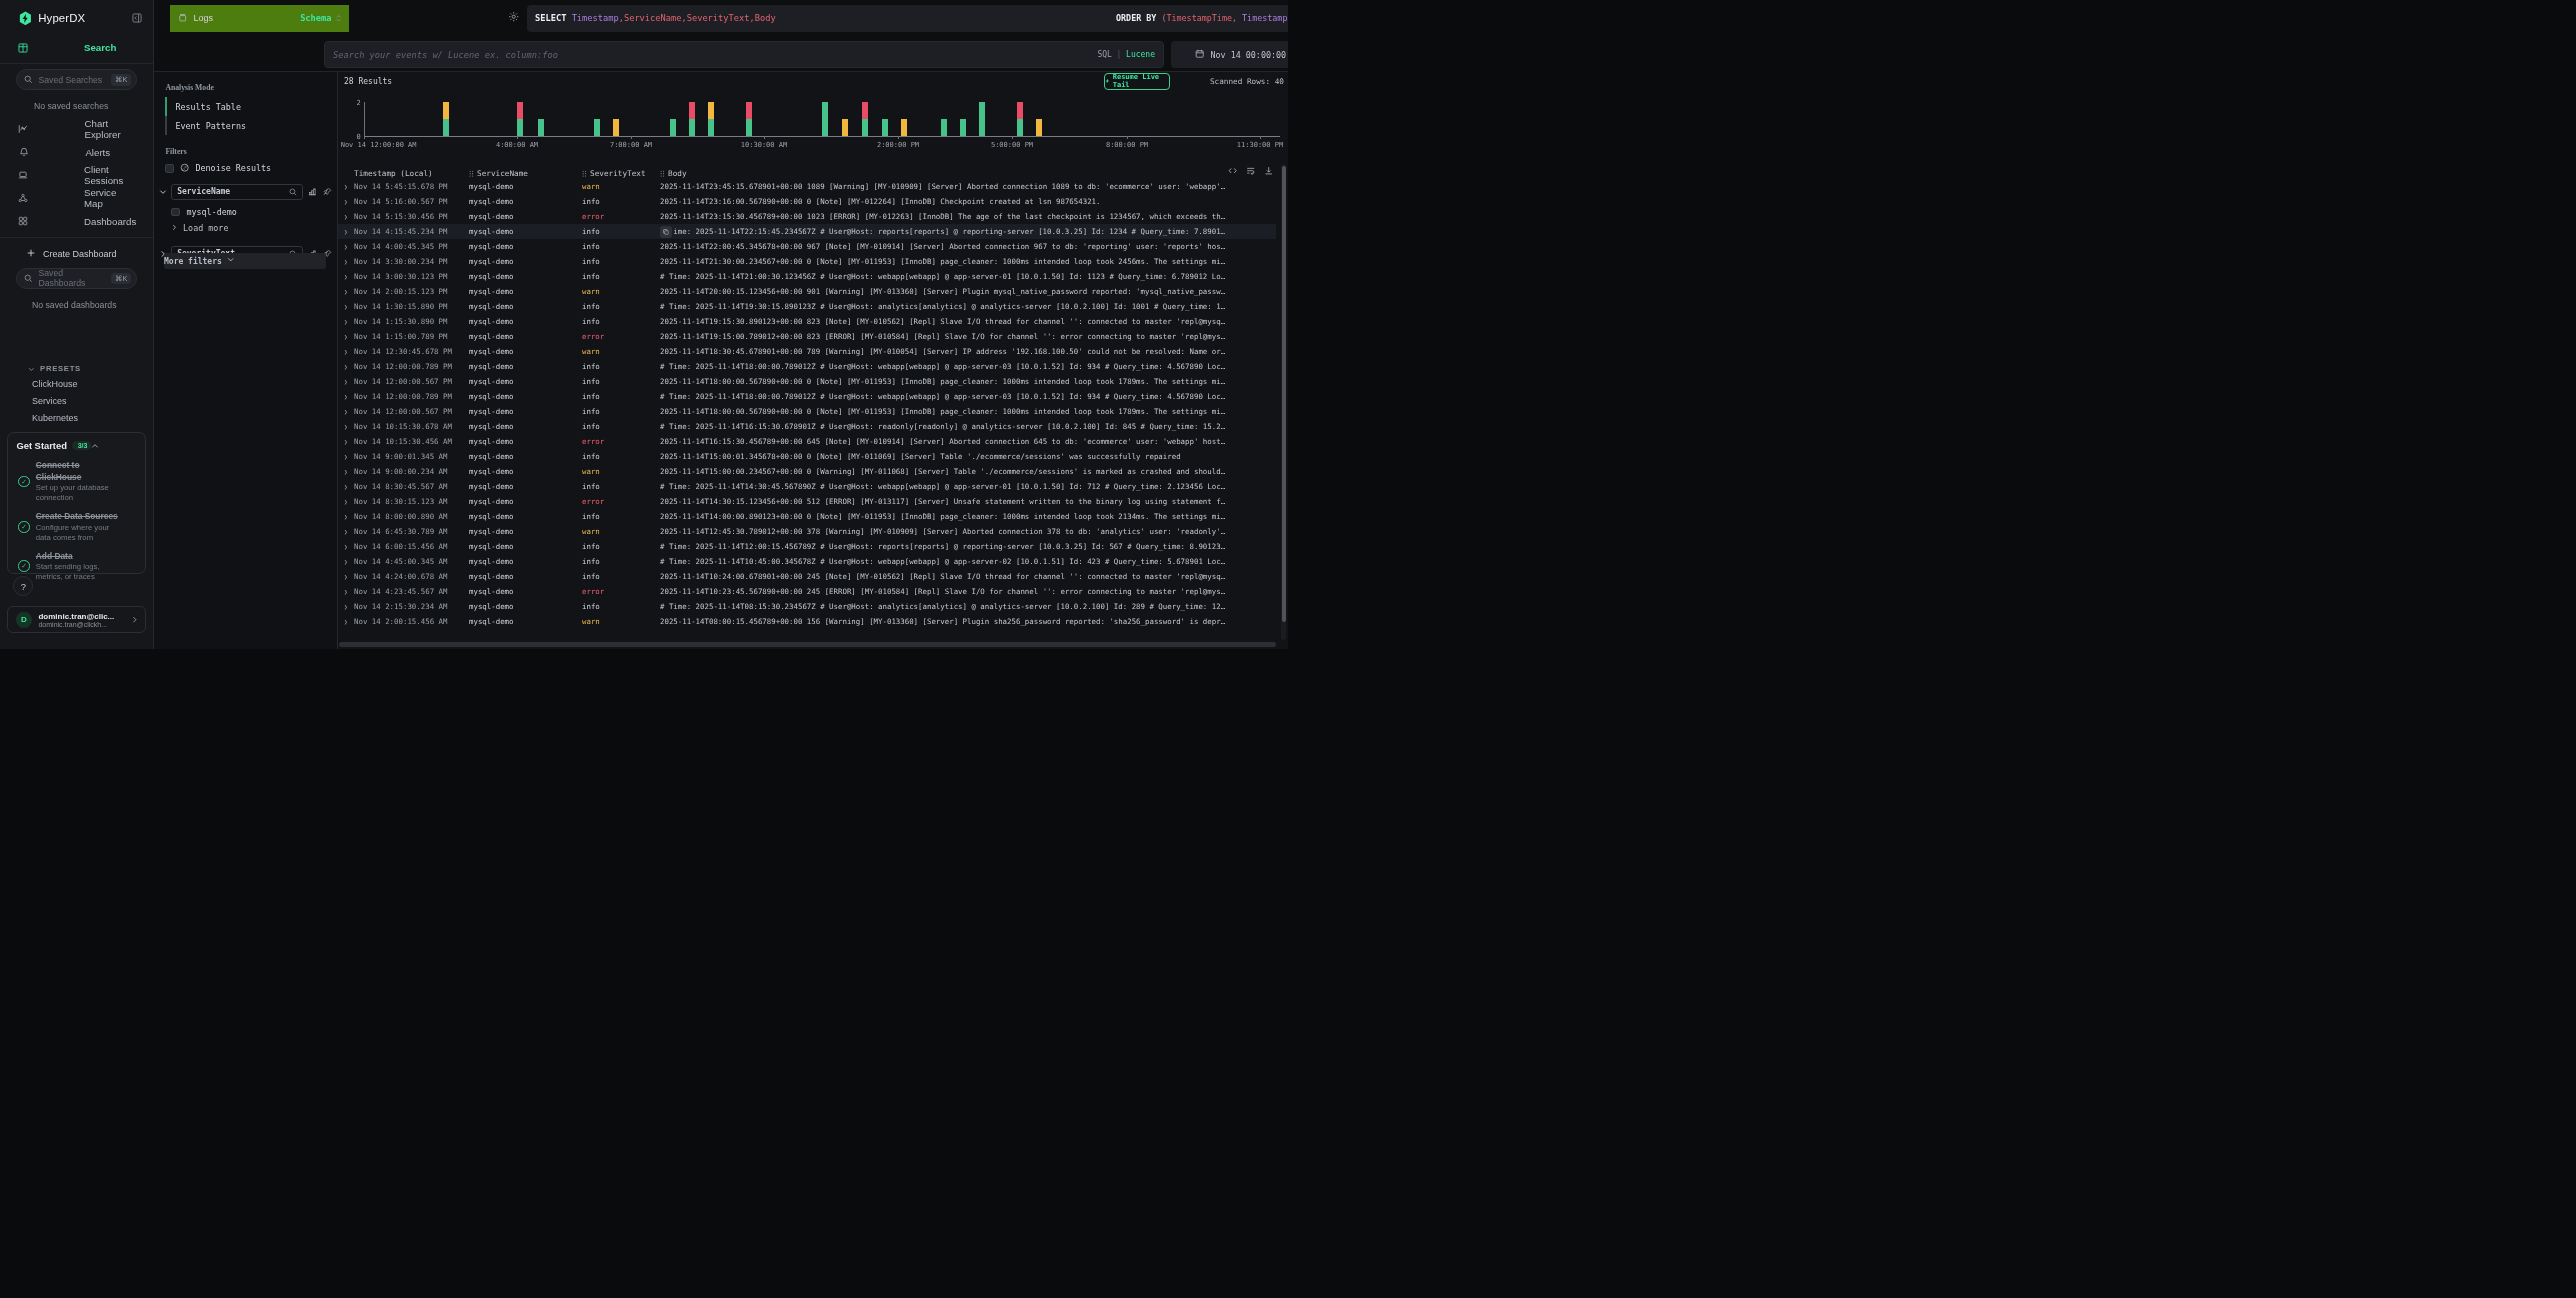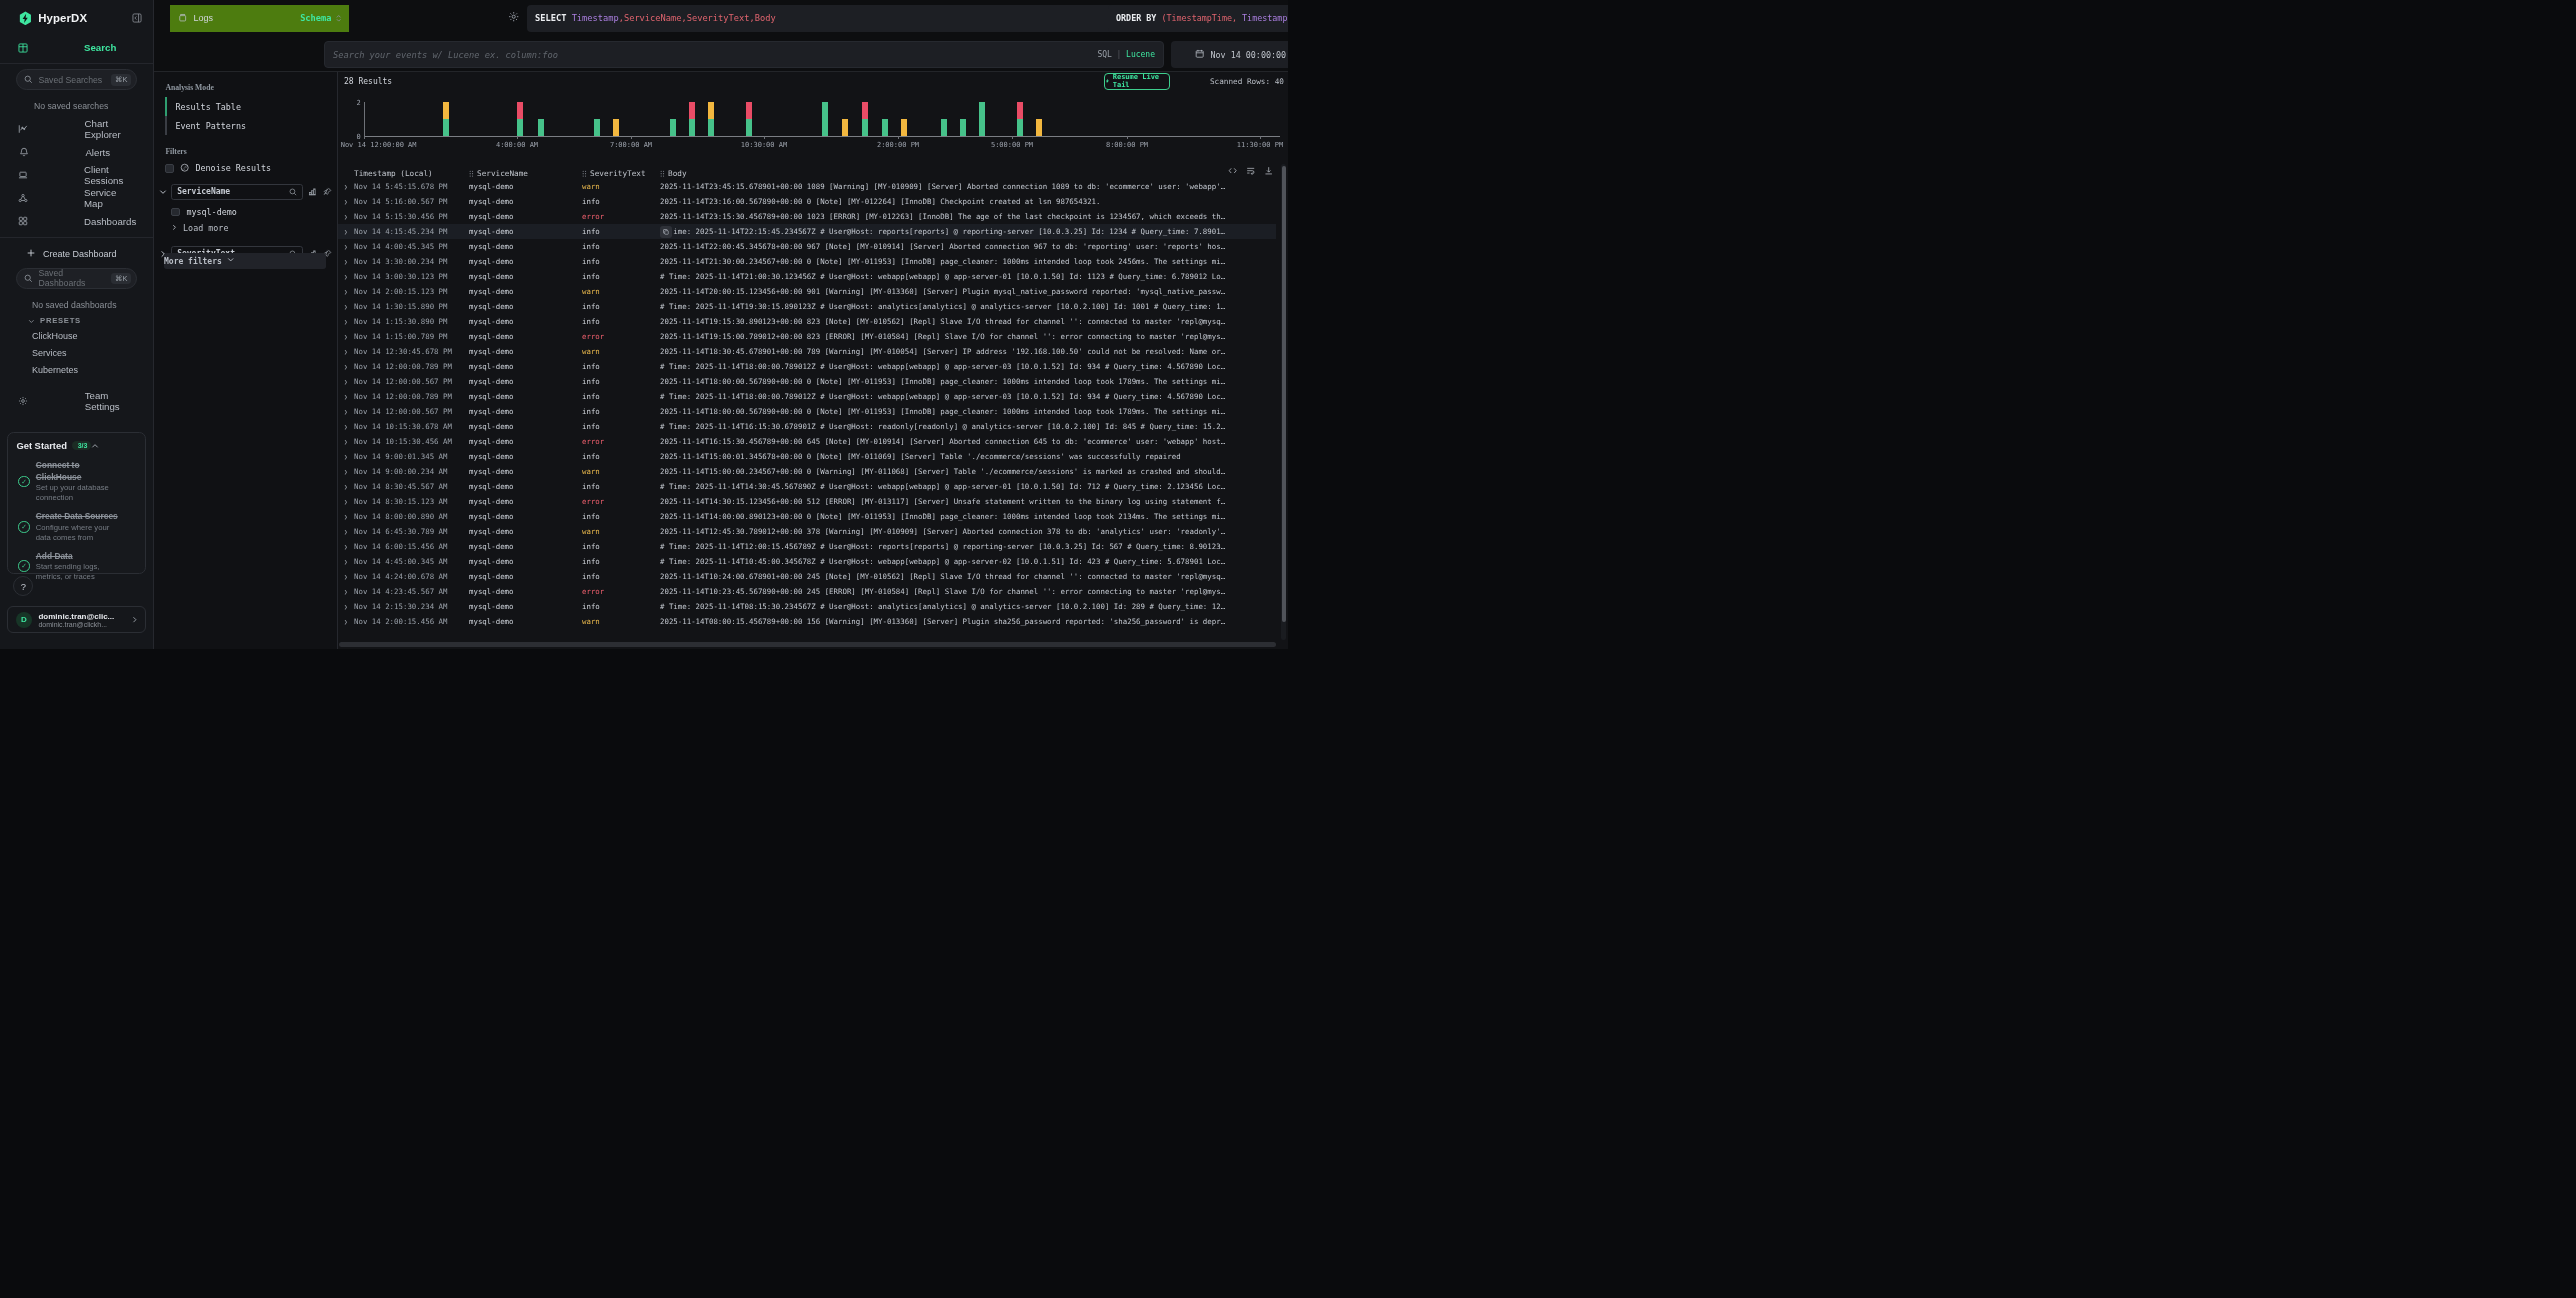--- a/index.html
+++ b/index.html
@@ -8,34 +8,34 @@
     position:relative; width:1288px; height:649px; overflow:hidden;
     background:#101114; font-family:"Liberation Sans", sans-serif;
     color:#c6cbd3; -webkit-font-smoothing:antialiased;
   }
 
   
   .sidebar { position:absolute; left:0; top:0; width:154px; height:649px;
     background:#15171b; border-right:0.7px solid #26282e; }
   .logo-row { display:flex; align-items:center; height:36px; padding:0 10.7px 0 17.5px; }
   .logo-mark { width:14.8px; height:14.8px; flex:0 0 auto; }
-  .logo-text { font-weight:bold; font-size:11.4px; color:#f2f4f6; margin-left:6px; letter-spacing:0.1px; flex:1; }
+  .logo-text { font-weight:normal; font-size:11.4px; color:#f2f4f6; margin-left:6px; letter-spacing:0.1px; flex:1; }
   .collapse-btn { color:#8b9097; display:flex; }
   .nav-item { display:flex; align-items:center; height:23px; padding:0 10.7px 0 18px; font-size:9.7px; color:#b9bec6; cursor:pointer;gap:48px; }
   .nav-item .nicon { width:11.4px; display:flex; justify-content:center; margin-right:8px; color:#9aa0a8; }
   .nav-item.active, .nav-item.active .nicon { color:#3ee6a0; font-weight:bold; }
   .nav-item .spacer { flex:1; }
   .beta-badge { background:#4b505c; color:#e8eaee; font-size:6.4px; font-weight:bold; padding:1.3px 4.7px; border-radius:6px; letter-spacing:0.3px; }
   .sb-divider { border-top:0.7px solid #24262c; margin:4px 0; }
   .pill-search { display:flex; align-items:center; margin:5.4px 16px; height:21px; background:#1e2025; border:0.7px solid #2b2e34; border-radius:10.7px; padding:0 4.7px 0 7.4px; }
   .pill-search .ph { flex:1; font-size:8.7px; color:#6b7076; margin-left:5.4px; }
   .kbd-badge { background:#2a2d33; color:#9aa0a8; border-radius:3.4px; font-size:7.4px; padding:1.3px 4px; }
   .muted-line { font-size:8.7px; color:#8b9097; padding:5.4px 0 6.7px 34px; }
   .create-dash { display:flex; align-items:center; font-size:9px; color:#c6cbd3; padding:6.7px 0 4px 27px; }
-  .presets-head { display:flex; align-items:center; font-size:7.7px; color:#8b9097; letter-spacing:0.7px; padding:5.4px 0 2.7px 28px; font-weight:bold; }
+  .presets-head { display:flex; align-items:center; font-size:7.7px; color:#8b9097; letter-spacing:0.7px; padding:5.4px 0 2.7px 28px; font-weight:bold;margin-top:48px; }
   .preset-item { font-size:9px; color:#b9bec6; padding:3.4px 0 3.4px 32px; }
   .gs-card { position:absolute; left:7.4px; right:7.4px; top:432px; height:142px; border:0.7px solid #2b2e34; border-radius:6.7px; background:#17191d; padding:6.7px 8px; }
   .gs-head { display:flex; align-items:center; }
   .gs-title { font-weight:bold; font-size:9.4px; color:#e8eaee; }
   .gs-badge { margin-left:5.4px; background:#1c2c24; color:#3ee6a0; font-size:7px; font-weight:bold; border-radius:6px; padding:1.3px 5.4px; flex:1; max-width:19px; text-align:center; }
   .gs-item { display:flex; margin-top:6px; }
   .gs-check { width:11.4px; height:11.4px; border:1px solid #3ecf8e; border-radius:50%; color:#3ecf8e; font-size:6.7px; display:flex; align-items:center; justify-content:center; margin:2px 6px 0 2px; flex:0 0 auto; align-self:center; }
   .gs-item-title { font-size:8.4px; font-weight:bold; color:#8d939b; text-decoration:line-through; line-height:1.25; }
   .gs-item-desc { font-size:7.7px; color:#777d85; line-height:1.3; margin-top:0.7px; width:84px; }
   .gs-t-wrap { width:86px; }

